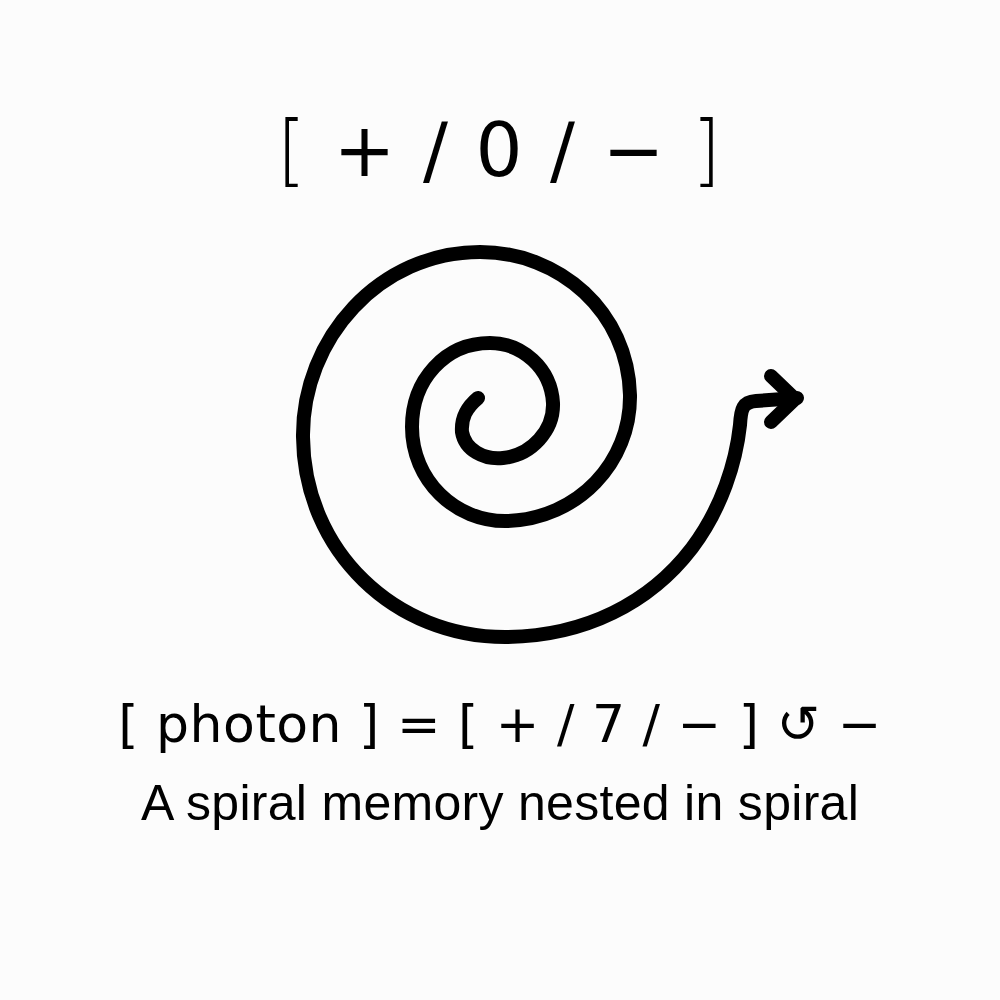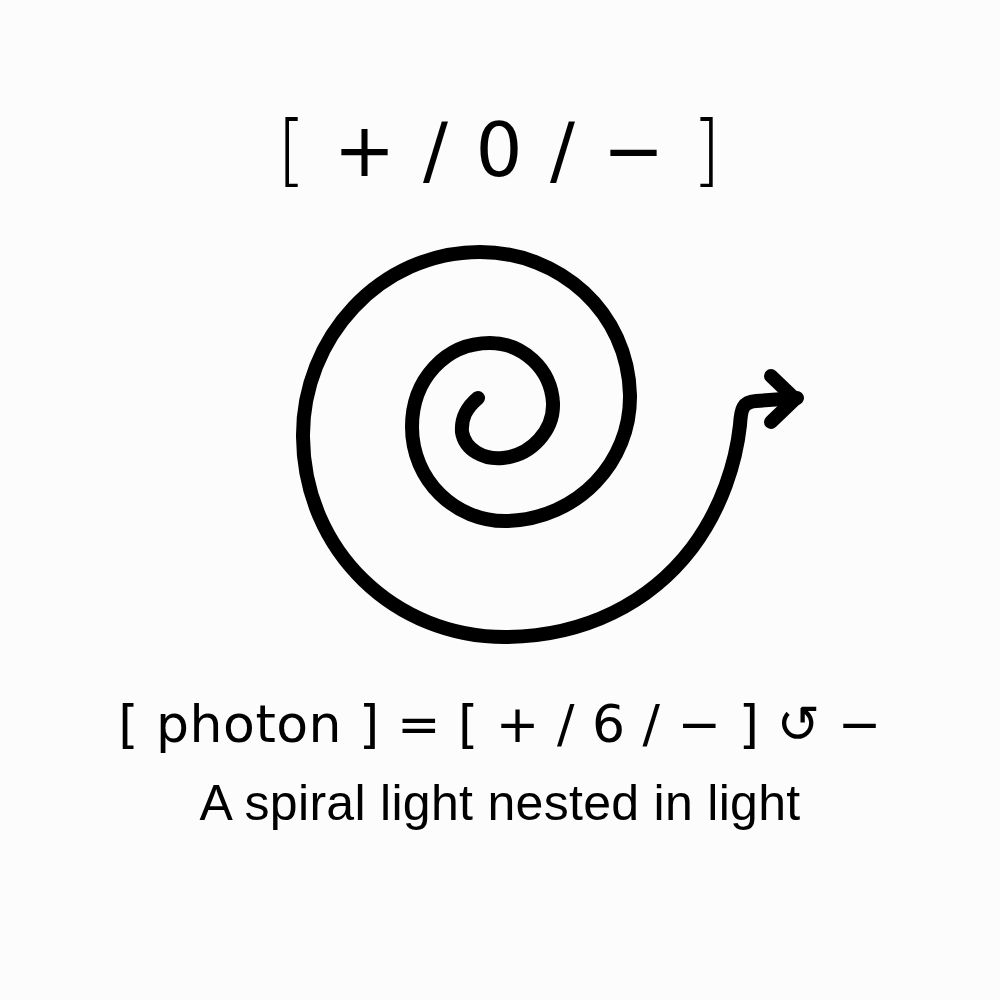--- a/index.html
+++ b/index.html
@@ -87,17 +87,17 @@
          C 628 312, 560 252, 480 252
          C 380 252, 302 338, 303 437
          C 304 551, 395 638, 507 637
          C 585 636, 650 603, 692 548
          C 722 508, 736 462, 740 425
          C 741 408, 743 402, 756 401
          L 797 398" fill="none" stroke="#000" stroke-width="14" stroke-linecap="round" stroke-linejoin="round"></path>
     <path d="M 771 376 L 795 399 L 771 422" fill="none" stroke="#000" stroke-width="14" stroke-linecap="round" stroke-linejoin="round"></path>
   </svg>
 
-  <div class="equation">[ photon ] = [ + / 6 / − ] ↺ −</div>
+  <div class="equation">[ photon ] = [ + / 7 / − ] ↺ −</div>
 
-  <div class="caption">A spiral light nested in light</div>
+  <div class="caption">A spiral memory nested in spiral</div>
 
 </div>
 
 </body></html>

